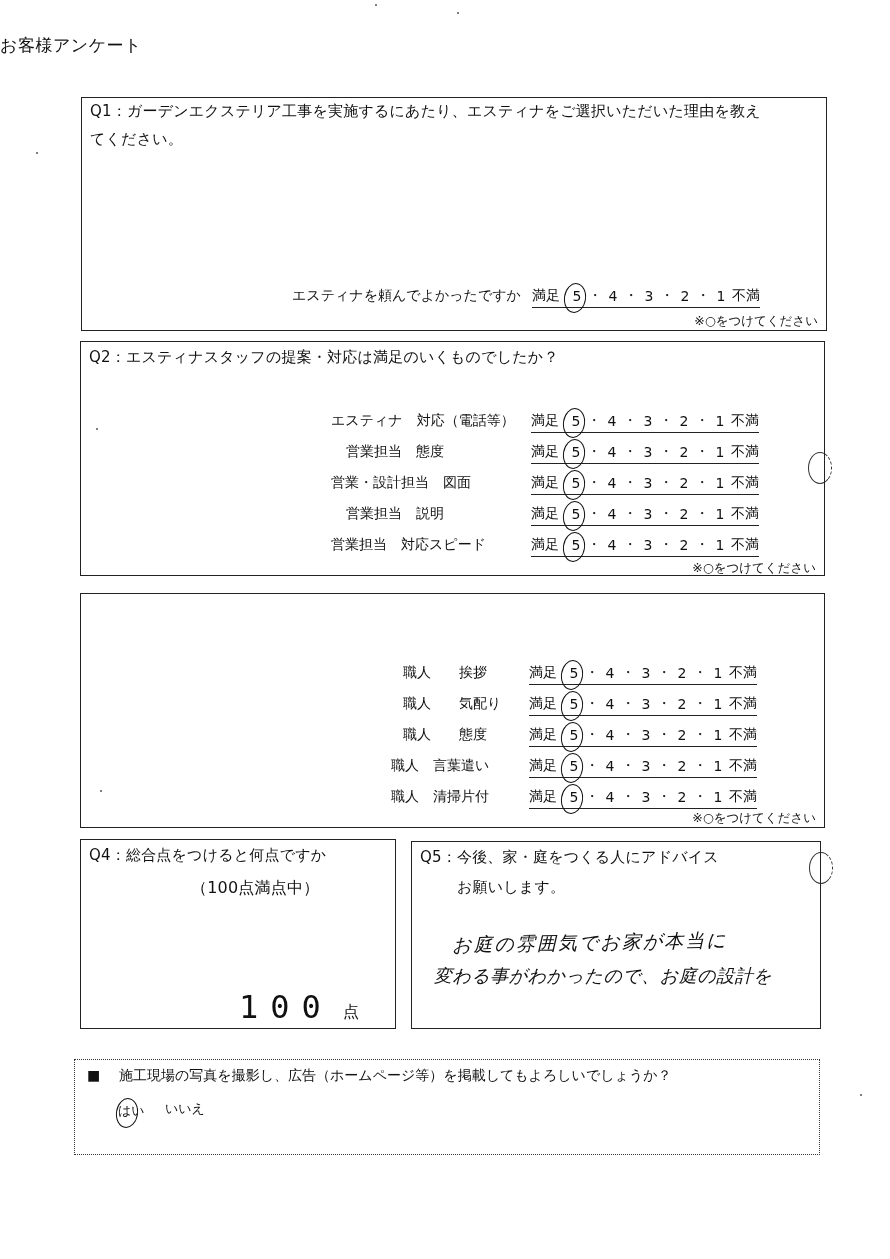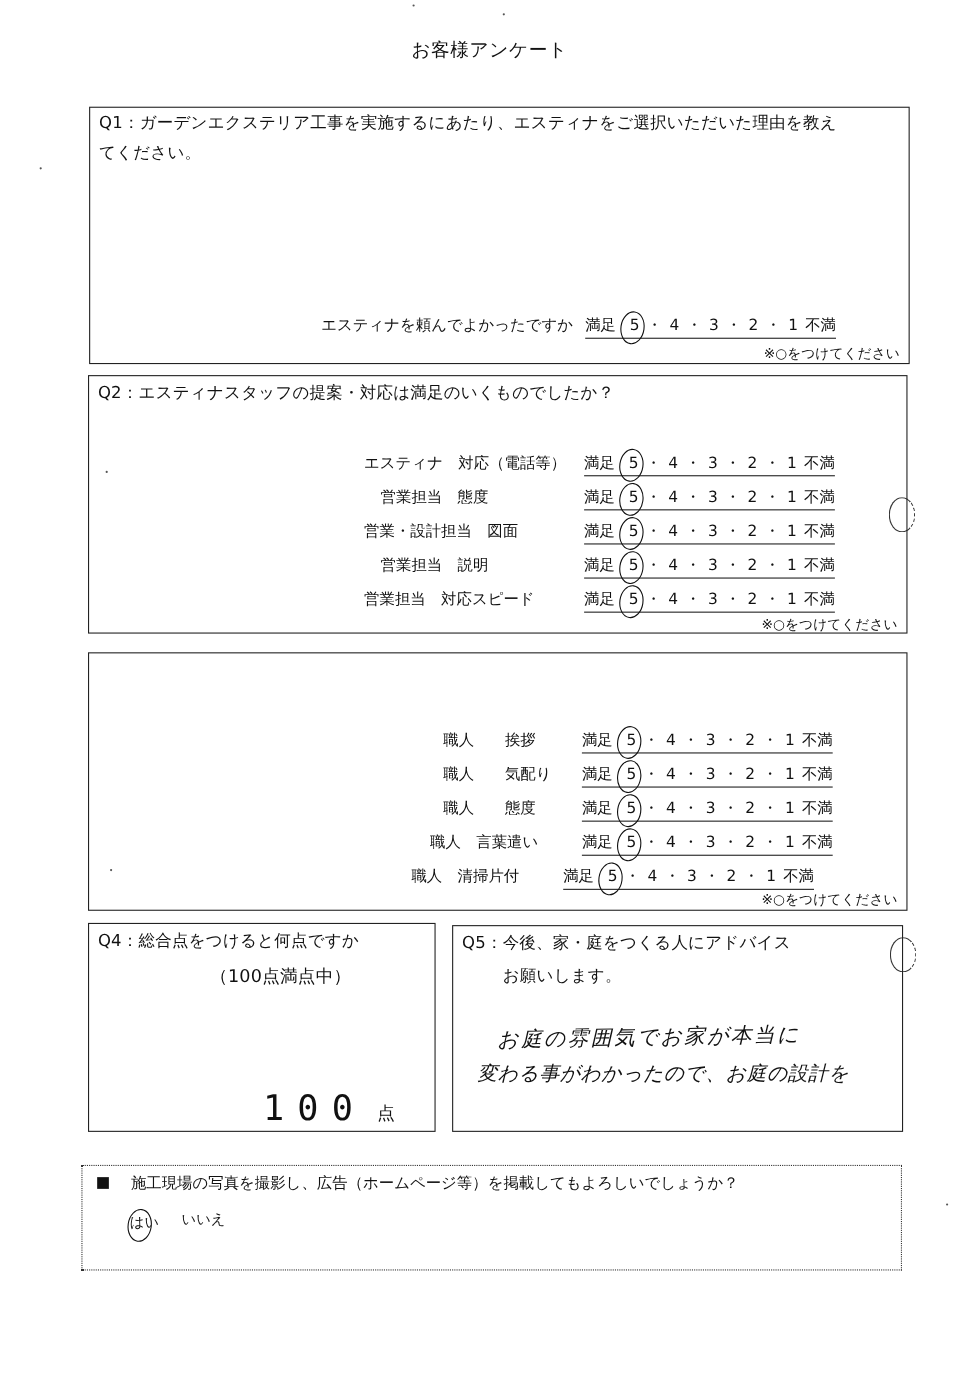--- a/index.html
+++ b/index.html
@@ -2,21 +2,21 @@
 <html><head>
 <meta charset="utf-8">
 <style>
   html, body { margin: 0; padding: 0; background: #ffffff; }
   body {
     width: 890px; height: 1259px; position: relative; overflow: hidden;
     font-family: "DejaVu Sans", "Liberation Sans", sans-serif;
     color: #111;
   }
   .abs { position: absolute; }
-  .title { top: 34px; left: 0; width: 890px; text-align: center; font-size: 17px; letter-spacing: 0.5px; }
+  .title { top: 34px; left: 0; width: 890px; text-align: left; font-size: 17px; letter-spacing: 0.5px; }
   .box { position: absolute; border: 1.5px solid #222; box-sizing: border-box; }
   .q-label { position: absolute; font-size: 15px; letter-spacing: 0.2px; white-space: nowrap; }
   .rating-row {
     position: absolute; height: 22px; font-size: 14px; white-space: nowrap;
   }
   .rating-row .item { position: absolute; left: 0; text-underline-offset: 3px; }
   .rating-row .scale { position: absolute; display: flex; align-items: center; border-bottom: 1px solid #222; padding-bottom: 2px; }
   .rating-row .scale span { display: inline-block; }
   .rating-row .sat { margin-right: 6px; }
   .rating-row .num { width: 22px; text-align: center; }
@@ -226,21 +226,21 @@
       <span class="dot">・</span>
       <span class="num">3</span>
       <span class="dot">・</span>
       <span class="num">2</span>
       <span class="dot">・</span>
       <span class="num">1</span>
       <span class="dis">不満</span>
     </div>
   </div>
 
-  <div class="rating-row" style="left:293px;top:194px;width:420px">
+  <div class="rating-row" style="left:310px;top:194px;width:420px">
     <span class="item">職人　清掃片付</span>
     <div class="scale" style="left:138px">
       <span class="sat">満足</span>
       <span class="num circled">5</span>
       <span class="dot">・</span>
       <span class="num">4</span>
       <span class="dot">・</span>
       <span class="num">3</span>
       <span class="dot">・</span>
       <span class="num">2</span>

